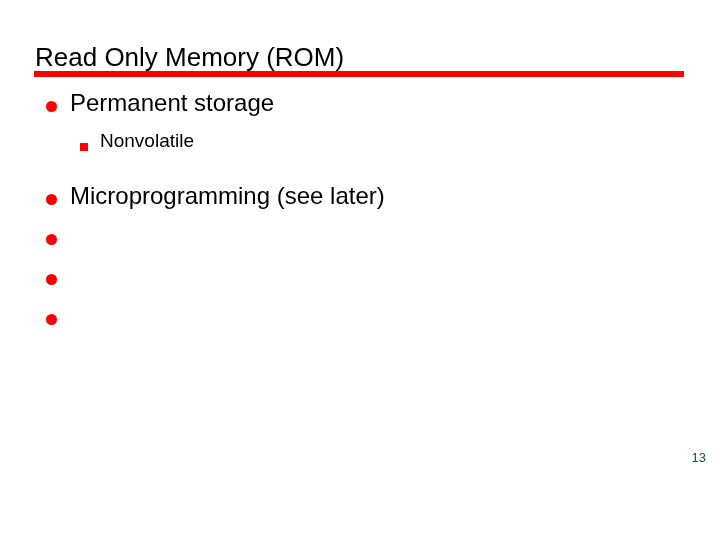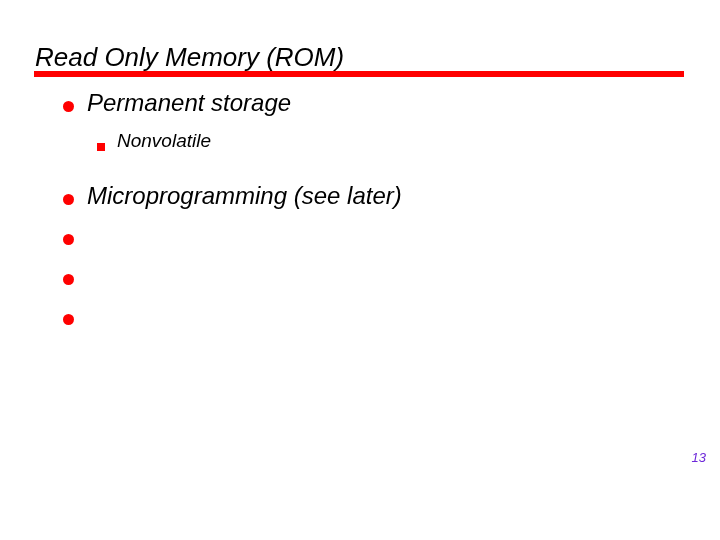--- a/index.html
+++ b/index.html
@@ -11,21 +11,20 @@
     height: 540px;
     background: #ffffff;
     font-family: "Liberation Sans", sans-serif;
     overflow: hidden;
   }
   .slide {
     position: relative;
     width: 720px;
     height: 476px;
     background: #ffffff;
-    font-style: italic;
   }
 
   
   .slide-title {
     position: absolute;
     left: 35px;
     top: 42px;
     font-size: 26px;
     line-height: 30px;
     color: #000000;
@@ -45,21 +44,20 @@
   .body-content {
     position: absolute;
     left: 0;
     top: 88px;
     width: 720px;
   }
 
   .bullet-row {
     position: relative;
     display: block;
-    margin-left: 17px;
   }
 
   
   .lvl1 {
     height: 40px;
   }
   .lvl1 .bullet-mark {
     position: absolute;
     left: 46px;
     top: 13px;
@@ -106,21 +104,21 @@
     height: 10px;
   }
 
   
   .page-number {
     position: absolute;
     right: 14px;
     bottom: 11px;
     font-size: 13px;
     line-height: 15px;
-    color: #6d28d9;
+    color: #0c4a6e;
   }
 </style>
 </head>
 <body>
 
 <div class="slide">
 
   <div class="slide-title">Read Only Memory (ROM)</div>
 
   <div class="title-rule"></div>

